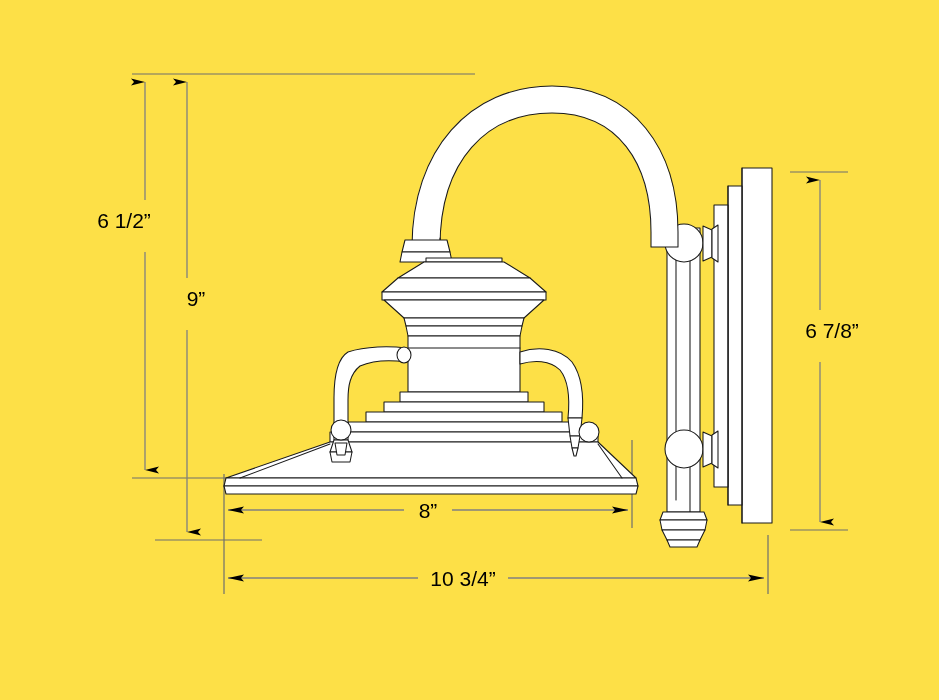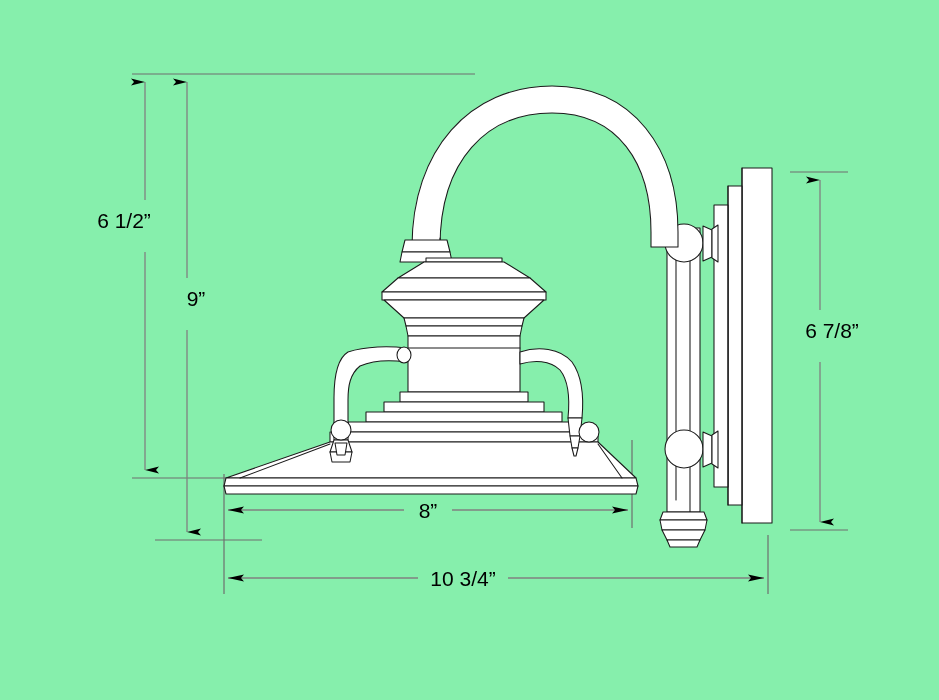--- a/index.html
+++ b/index.html
@@ -1,17 +1,17 @@
 <!DOCTYPE html>
 <html><head>
 <meta charset="utf-8">
 <style>
   html,body{margin:0;padding:0;background:#ffffff;}
   body{width:939px;height:700px;font-family:"Liberation Sans",sans-serif;overflow:hidden;}
-  #stage{position:relative;width:939px;height:700px;background:#86efac;}
+  #stage{position:relative;width:939px;height:700px;background:#fde047;}
   svg{display:block;}
   .dimtext{font-family:"Liberation Sans",sans-serif;font-size:21px;fill:#000;}
 </style>
 </head>
 <body>
 
 <div id="stage">
   <svg width="939" height="700" viewBox="0 0 939 700">
     <defs>
       <marker id="arrUp" markerWidth="9" markerHeight="14" refX="4.5" refY="0" orient="auto" markerUnits="userSpaceOnUse">

